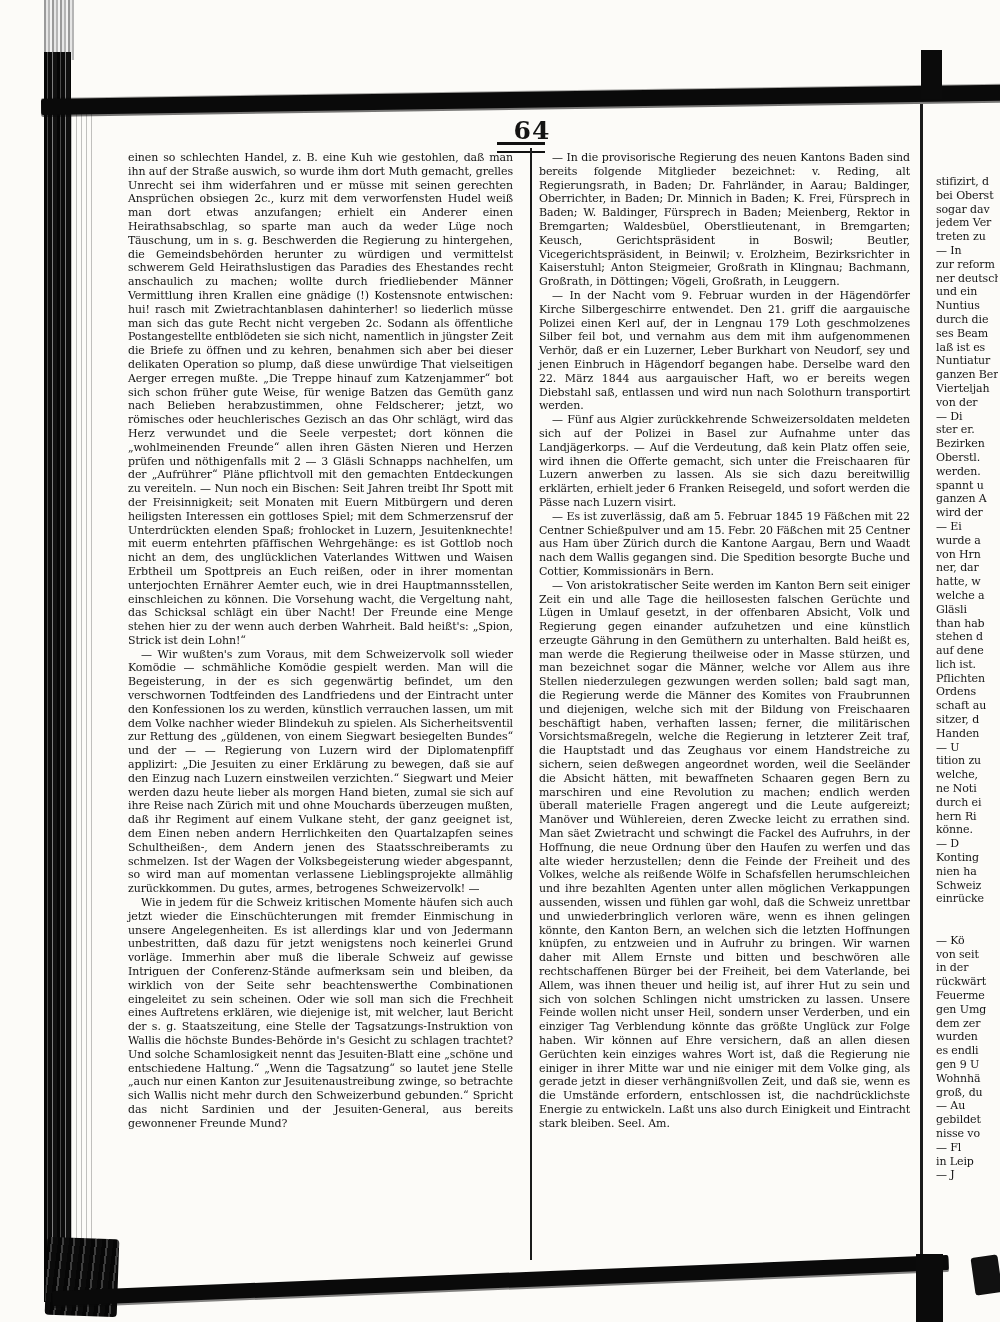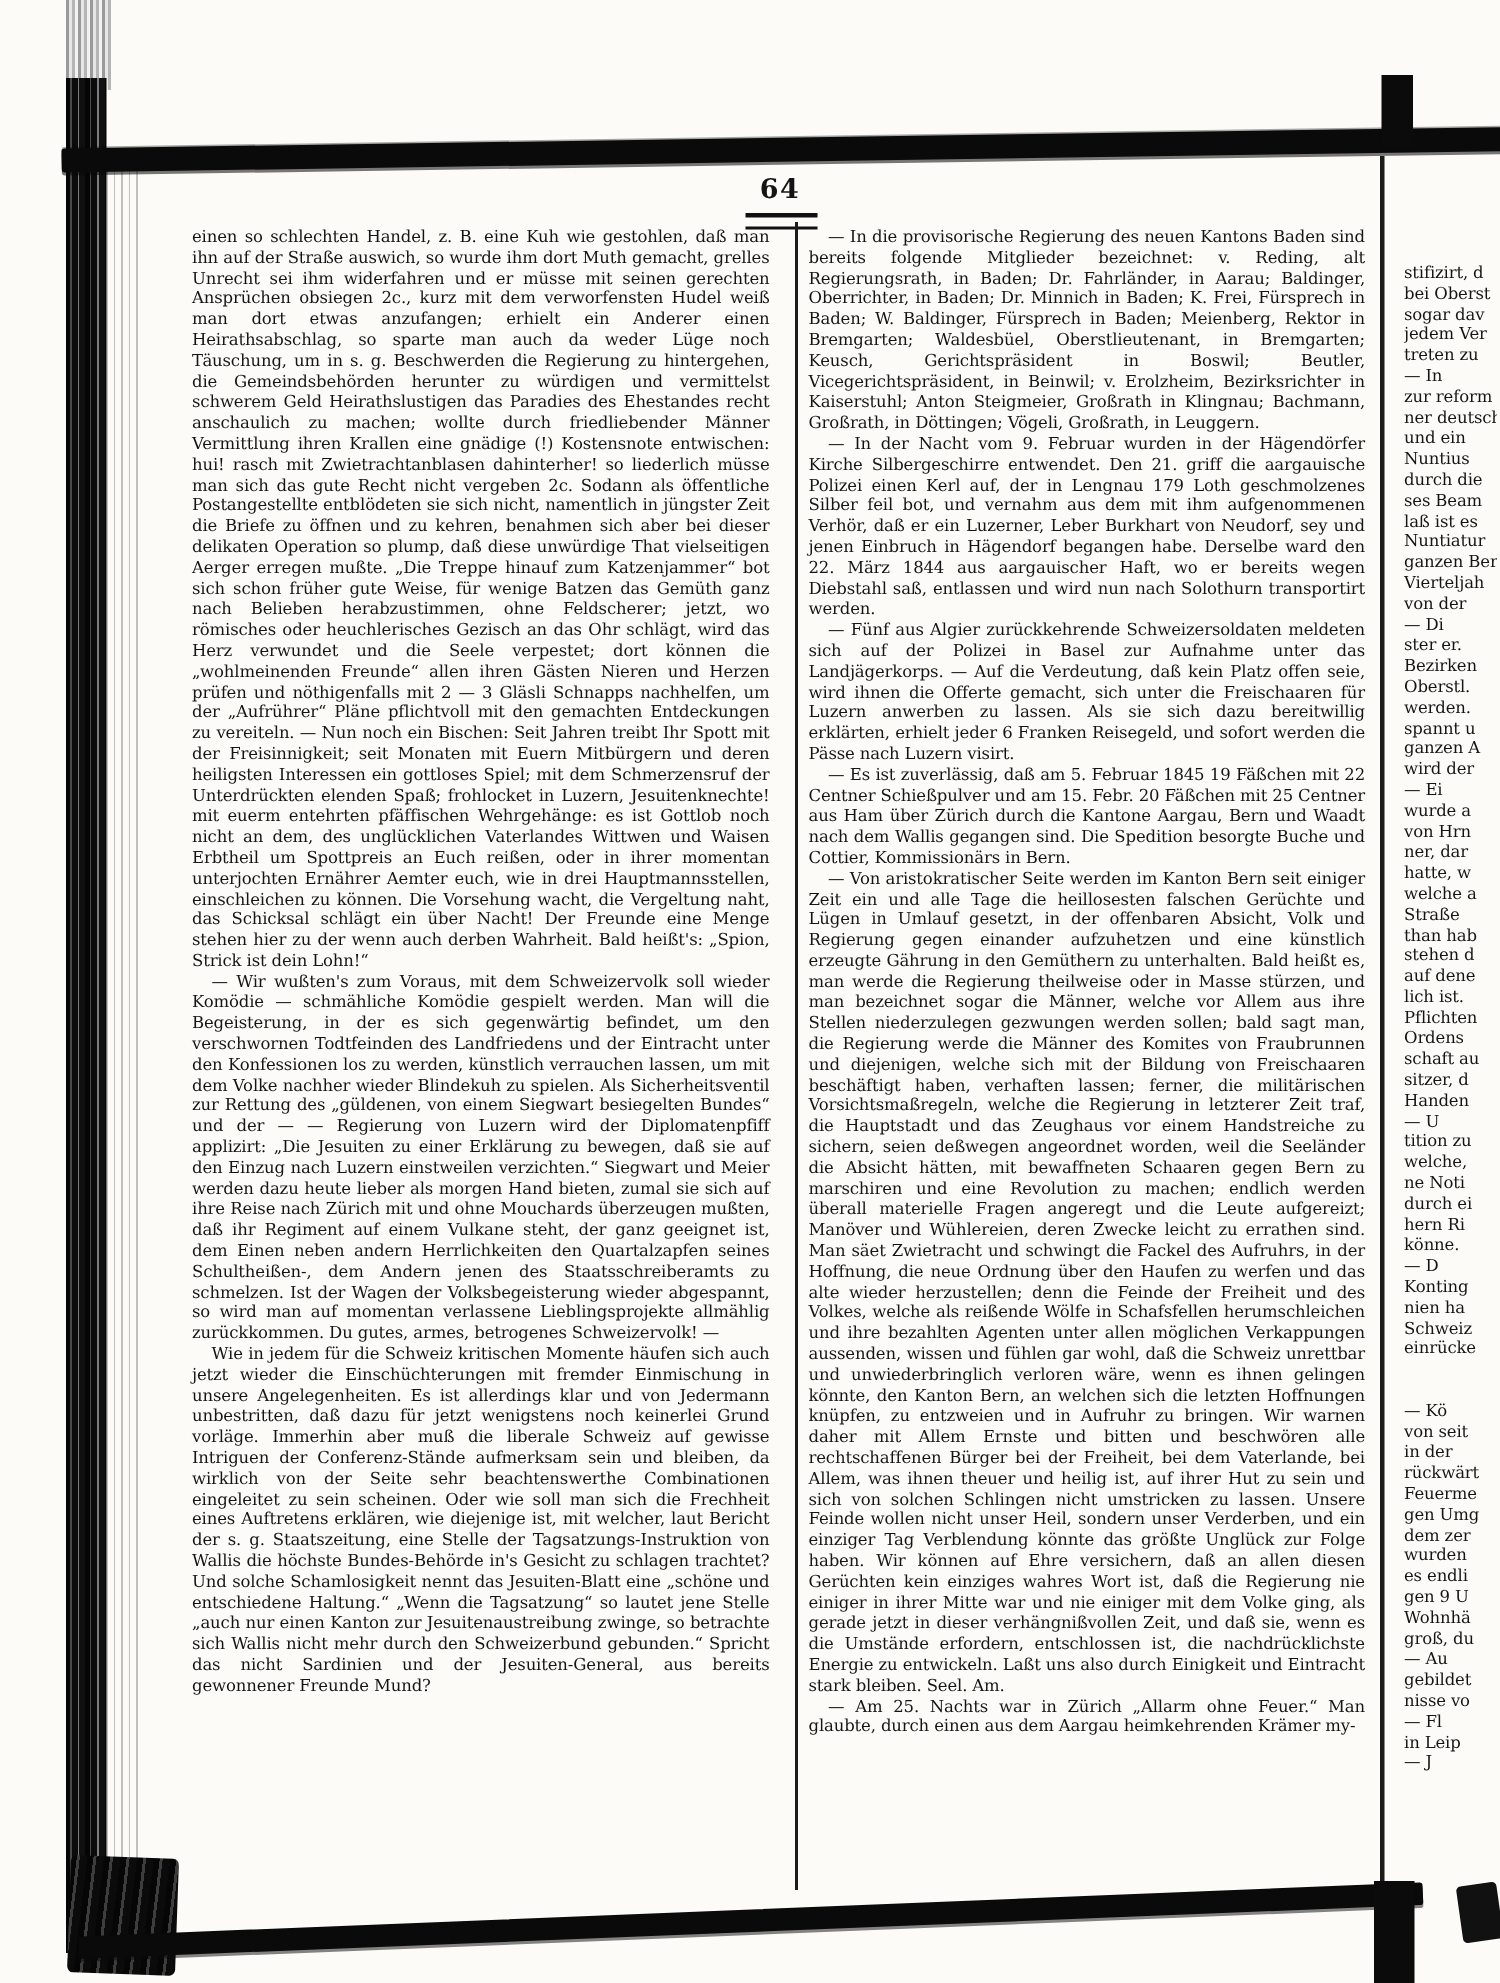--- a/index.html
+++ b/index.html
@@ -21,22 +21,22 @@
     transform:rotate(-2.3deg);transform-origin:left top;border-radius:2px;
     box-shadow:0 2px 0 rgba(10,10,10,.5);}
   .bottom-left-blob{position:absolute;left:46px;top:1238px;width:72px;height:78px;
     background:repeating-linear-gradient(95deg,#060606 0 4px,#3d3d3d 4px 6px,#0b0b0b 6px 11px);
     transform:rotate(2deg);border-radius:4px;}
   .bottom-right-blob{position:absolute;left:916px;top:1254px;width:27px;height:68px;background:#0b0b0b;}
   .bottom-edge-marks{position:absolute;left:973px;top:1256px;width:27px;height:38px;background:#111;
     transform:rotate(-8deg);border-radius:3px;}
 
   
-  .page-number{position:absolute;left:480px;top:116px;width:80px;text-align:center;
-    font-size:18px;font-weight:700;letter-spacing:1px;}
+  .page-number{position:absolute;left:492px;top:116px;width:80px;text-align:center;
+    font-size:25px;font-weight:700;letter-spacing:1px;}
   .pn-rules{position:absolute;left:497px;top:142px;width:48px;height:6px;
     border-top:3px solid #111;border-bottom:2px solid #111;}
 
   
   .divider{position:absolute;background:#1b1b1b;}
   .divider.d1{left:530px;top:148px;width:2px;height:1112px;}
   .divider.d2{left:920px;top:104px;width:3px;height:1168px;}
 
   
   .col{position:absolute;top:151px;font-size:11px;line-height:13.8px;font-weight:400;
@@ -70,21 +70,20 @@
       <div class="para">— Wir wußten's zum Voraus, mit dem Schweizervolk soll wieder Komödie — schmähliche Komödie gespielt werden. Man will die Begeisterung, in der es sich gegenwärtig befindet, um den verschwornen Todtfeinden des Landfriedens und der Eintracht unter den Konfessionen los zu werden, künstlich verrauchen lassen, um mit dem Volke nachher wieder Blindekuh zu spielen. Als Sicherheitsventil zur Rettung des „güldenen, von einem Siegwart besiegelten Bundes“ und der — — Regierung von Luzern wird der Diplomatenpfiff applizirt: „Die Jesuiten zu einer Erklärung zu bewegen, daß sie auf den Einzug nach Luzern einstweilen verzichten.“ Siegwart und Meier werden dazu heute lieber als morgen Hand bieten, zumal sie sich auf ihre Reise nach Zürich mit und ohne Mouchards überzeugen mußten, daß ihr Regiment auf einem Vulkane steht, der ganz geeignet ist, dem Einen neben andern Herrlichkeiten den Quartalzapfen seines Schultheißen-, dem Andern jenen des Staatsschreiberamts zu schmelzen. Ist der Wagen der Volksbegeisterung wieder abgespannt, so wird man auf momentan verlassene Lieblingsprojekte allmählig zurückkommen. Du gutes, armes, betrogenes Schweizervolk! —</div>
       <div class="para">Wie in jedem für die Schweiz kritischen Momente häufen sich auch jetzt wieder die Einschüchterungen mit fremder Einmischung in unsere Angelegenheiten. Es ist allerdings klar und von Jedermann unbestritten, daß dazu für jetzt wenigstens noch keinerlei Grund vorläge. Immerhin aber muß die liberale Schweiz auf gewisse Intriguen der Conferenz-Stände aufmerksam sein und bleiben, da wirklich von der Seite sehr beachtenswerthe Combinationen eingeleitet zu sein scheinen. Oder wie soll man sich die Frechheit eines Auftretens erklären, wie diejenige ist, mit welcher, laut Bericht der s. g. Staatszeitung, eine Stelle der Tagsatzungs-Instruktion von Wallis die höchste Bundes-Behörde in's Gesicht zu schlagen trachtet? Und solche Schamlosigkeit nennt das Jesuiten-Blatt eine „schöne und entschiedene Haltung.“ „Wenn die Tagsatzung“ so lautet jene Stelle „auch nur einen Kanton zur Jesuitenaustreibung zwinge, so betrachte sich Wallis nicht mehr durch den Schweizerbund gebunden.“ Spricht das nicht Sardinien und der Jesuiten-General, aus bereits gewonnener Freunde Mund?</div>
     </div>
 
   <div class="col col-mid">
       <div class="para">— In die provisorische Regierung des neuen Kantons Baden sind bereits folgende Mitglieder bezeichnet: v. Reding, alt Regierungsrath, in Baden; Dr. Fahrländer, in Aarau; Baldinger, Oberrichter, in Baden; Dr. Minnich in Baden; K. Frei, Fürsprech in Baden; W. Baldinger, Fürsprech in Baden; Meienberg, Rektor in Bremgarten; Waldesbüel, Oberstlieutenant, in Bremgarten; Keusch, Gerichtspräsident in Boswil; Beutler, Vicegerichtspräsident, in Beinwil; v. Erolzheim, Bezirksrichter in Kaiserstuhl; Anton Steigmeier, Großrath in Klingnau; Bachmann, Großrath, in Döttingen; Vögeli, Großrath, in Leuggern.</div>
       <div class="para">— In der Nacht vom 9. Februar wurden in der Hägendörfer Kirche Silbergeschirre entwendet. Den 21. griff die aargauische Polizei einen Kerl auf, der in Lengnau 179 Loth geschmolzenes Silber feil bot, und vernahm aus dem mit ihm aufgenommenen Verhör, daß er ein Luzerner, Leber Burkhart von Neudorf, sey und jenen Einbruch in Hägendorf begangen habe. Derselbe ward den 22. März 1844 aus aargauischer Haft, wo er bereits wegen Diebstahl saß, entlassen und wird nun nach Solothurn transportirt werden.</div>
       <div class="para">— Fünf aus Algier zurückkehrende Schweizersoldaten meldeten sich auf der Polizei in Basel zur Aufnahme unter das Landjägerkorps. — Auf die Verdeutung, daß kein Platz offen seie, wird ihnen die Offerte gemacht, sich unter die Freischaaren für Luzern anwerben zu lassen. Als sie sich dazu bereitwillig erklärten, erhielt jeder 6 Franken Reisegeld, und sofort werden die Pässe nach Luzern visirt.</div>
       <div class="para">— Es ist zuverlässig, daß am 5. Februar 1845 19 Fäßchen mit 22 Centner Schießpulver und am 15. Febr. 20 Fäßchen mit 25 Centner aus Ham über Zürich durch die Kantone Aargau, Bern und Waadt nach dem Wallis gegangen sind. Die Spedition besorgte Buche und Cottier, Kommissionärs in Bern.</div>
       <div class="para">— Von aristokratischer Seite werden im Kanton Bern seit einiger Zeit ein und alle Tage die heillosesten falschen Gerüchte und Lügen in Umlauf gesetzt, in der offenbaren Absicht, Volk und Regierung gegen einander aufzuhetzen und eine künstlich erzeugte Gährung in den Gemüthern zu unterhalten. Bald heißt es, man werde die Regierung theilweise oder in Masse stürzen, und man bezeichnet sogar die Männer, welche vor Allem aus ihre Stellen niederzulegen gezwungen werden sollen; bald sagt man, die Regierung werde die Männer des Komites von Fraubrunnen und diejenigen, welche sich mit der Bildung von Freischaaren beschäftigt haben, verhaften lassen; ferner, die militärischen Vorsichtsmaßregeln, welche die Regierung in letzterer Zeit traf, die Hauptstadt und das Zeughaus vor einem Handstreiche zu sichern, seien deßwegen angeordnet worden, weil die Seeländer die Absicht hätten, mit bewaffneten Schaaren gegen Bern zu marschiren und eine Revolution zu machen; endlich werden überall materielle Fragen angeregt und die Leute aufgereizt; Manöver und Wühlereien, deren Zwecke leicht zu errathen sind. Man säet Zwietracht und schwingt die Fackel des Aufruhrs, in der Hoffnung, die neue Ordnung über den Haufen zu werfen und das alte wieder herzustellen; denn die Feinde der Freiheit und des Volkes, welche als reißende Wölfe in Schafsfellen herumschleichen und ihre bezahlten Agenten unter allen möglichen Verkappungen aussenden, wissen und fühlen gar wohl, daß die Schweiz unrettbar und unwiederbringlich verloren wäre, wenn es ihnen gelingen könnte, den Kanton Bern, an welchen sich die letzten Hoffnungen knüpfen, zu entzweien und in Aufruhr zu bringen. Wir warnen daher mit Allem Ernste und bitten und beschwören alle rechtschaffenen Bürger bei der Freiheit, bei dem Vaterlande, bei Allem, was ihnen theuer und heilig ist, auf ihrer Hut zu sein und sich von solchen Schlingen nicht umstricken zu lassen. Unsere Feinde wollen nicht unser Heil, sondern unser Verderben, und ein einziger Tag Verblendung könnte das größte Unglück zur Folge haben. Wir können auf Ehre versichern, daß an allen diesen Gerüchten kein einziges wahres Wort ist, daß die Regierung nie einiger in ihrer Mitte war und nie einiger mit dem Volke ging, als gerade jetzt in dieser verhängnißvollen Zeit, und daß sie, wenn es die Umstände erfordern, entschlossen ist, die nachdrücklichste Energie zu entwickeln. Laßt uns also durch Einigkeit und Eintracht stark bleiben.   Seel. Am.</div>
-      <div class="para">— Am 25. Nachts war in Zürich „Allarm ohne Feuer.“ Man glaubte, durch einen aus dem Aargau heimkehrenden Krämer my-</div>
     </div>
 
   <div class="col col-right">
       <div class="frag-line">stifizirt, d</div>
       <div class="frag-line">bei Oberst</div>
       <div class="frag-line">sogar dav</div>
       <div class="frag-line">jedem Ver</div>
       <div class="frag-line">treten zu</div>
       <div class="frag-line">— In</div>
       <div class="frag-line">zur reform</div>
@@ -105,21 +104,21 @@
       <div class="frag-line">werden.</div>
       <div class="frag-line">spannt u</div>
       <div class="frag-line">ganzen A</div>
       <div class="frag-line">wird der</div>
       <div class="frag-line">— Ei</div>
       <div class="frag-line">wurde a</div>
       <div class="frag-line">von Hrn</div>
       <div class="frag-line">ner, dar</div>
       <div class="frag-line">hatte, w</div>
       <div class="frag-line">welche a</div>
-      <div class="frag-line">Straße</div>
+      <div class="frag-line">Gläsli</div>
       <div class="frag-line">than hab</div>
       <div class="frag-line">stehen d</div>
       <div class="frag-line">auf dene</div>
       <div class="frag-line">lich ist.</div>
       <div class="frag-line">Pflichten</div>
       <div class="frag-line">Ordens</div>
       <div class="frag-line">schaft au</div>
       <div class="frag-line">sitzer, d</div>
       <div class="frag-line">Handen</div>
       <div class="frag-line">— U</div>

